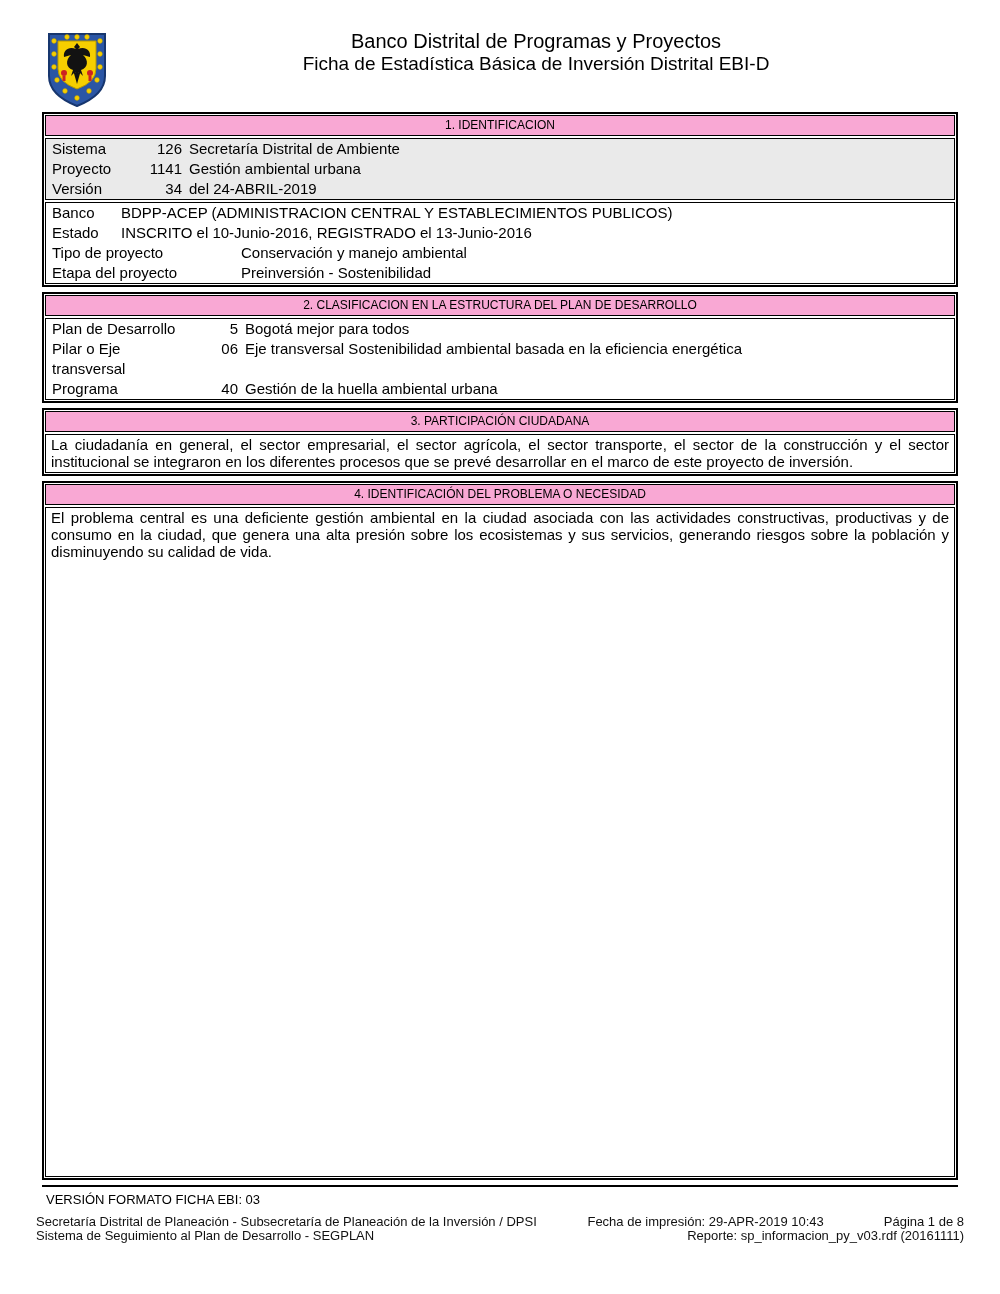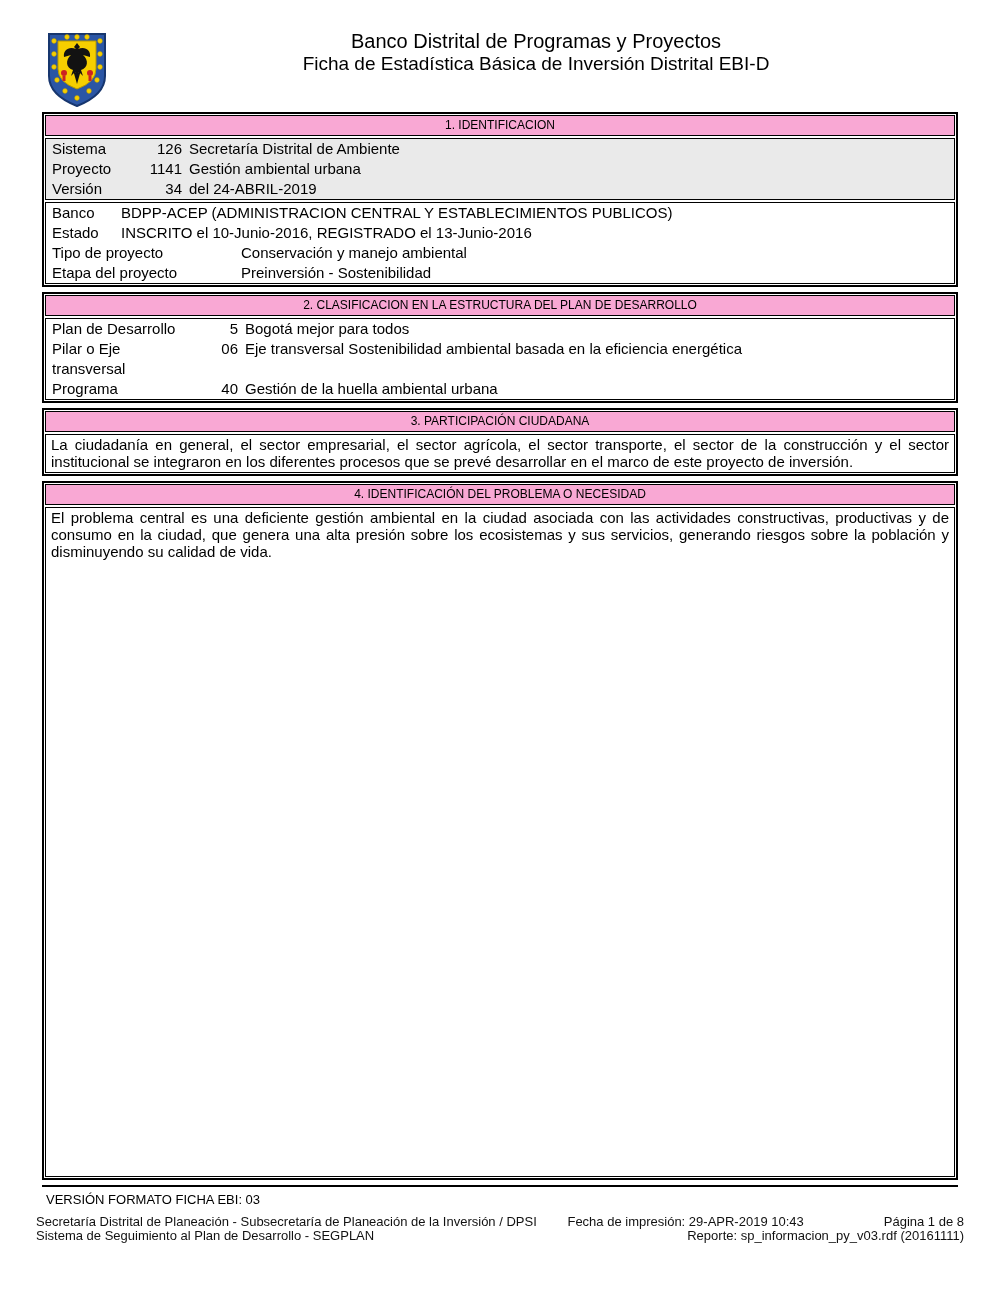--- a/index.html
+++ b/index.html
@@ -50,21 +50,21 @@
   .content { border:1px solid #000; margin-top:2px; background:#fff; padding:1px 5px 2px 5px; }
   .para { font-size:15px; line-height:17px; text-align:justify; }
   .t-line { font-size:15px; line-height:19.2px; min-height:19.2px; white-space:pre-wrap; }
 
   
   .foot-rule { border-top:2px solid #000; margin:4px 0 3px 0; }
   .version-line { font-size:13px; padding:2px 4px 6px 4px; }
   .footer { display:flex; justify-content:space-between; margin:2px 36px 0 36px; width:928px; font-size:13px; color:#111; }
   .footer .left div, .footer .right div { line-height:14px; }
   .footer .right { text-align:right; }
-  .footer .r1 { display:flex; gap:80px; justify-content:flex-end; }
+  .footer .r1 { display:flex; gap:60px; justify-content:flex-end; }
 </style>
 </head>
 <body>
 
 <div class="doc">
 
   <div class="hdr">
     <svg class="logo" viewBox="0 0 62 76" xmlns="http://www.w3.org/2000/svg">
       <path d="M3 2 h56 v42 q0 19 -28 30 q-28 -11 -28 -30 z" fill="#2b56a5" stroke="#17366e" stroke-width="2"></path>
       <path d="M12 9 h38 v28 q0 13 -19 20 q-19 -7 -19 -20 z" fill="#f6cf00" stroke="#b89a00" stroke-width="1"></path>

